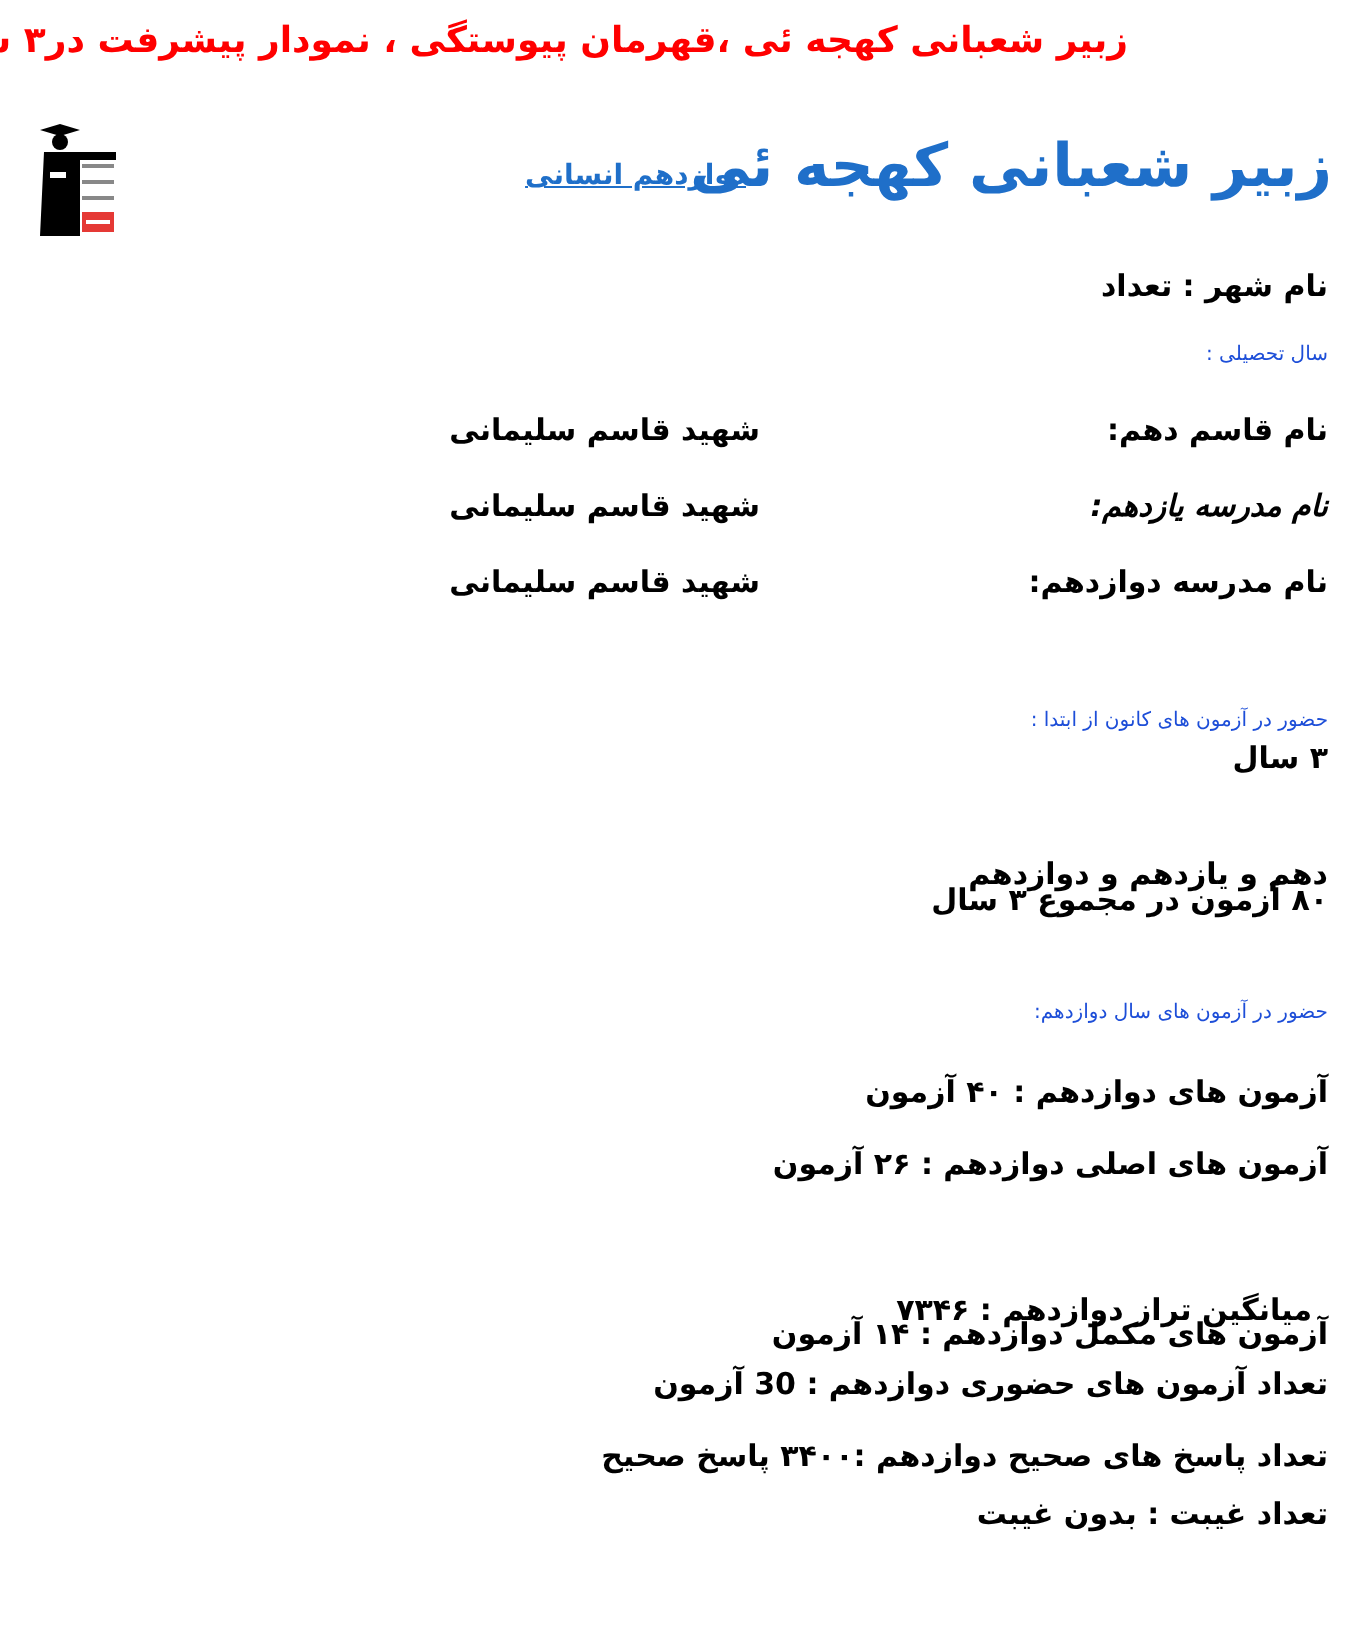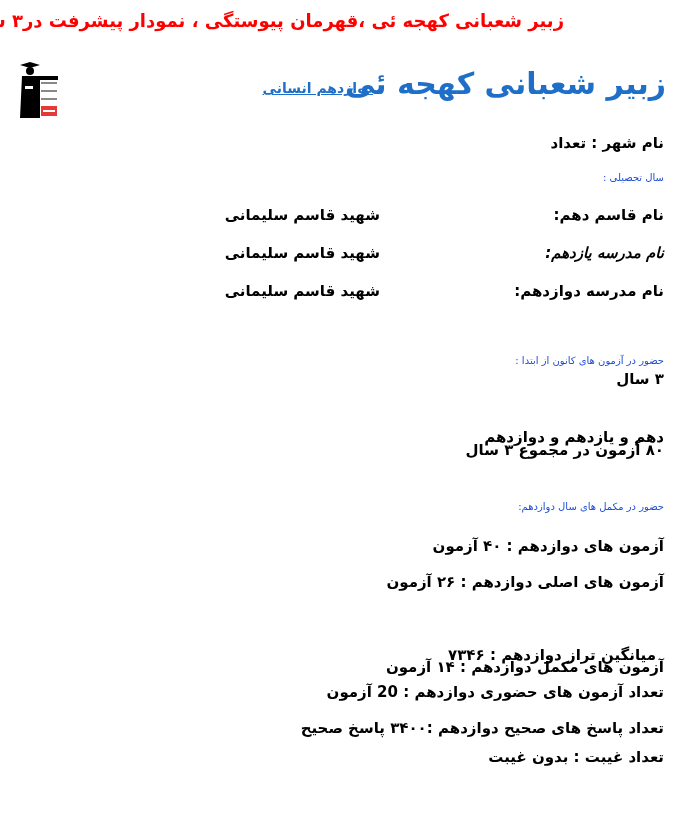--- a/index.html
+++ b/index.html
@@ -58,20 +58,20 @@
 <div class="abs val" style="top:244px; right:300px;">شهید قاسم سلیمانی</div>
 
 <div class="abs line" style="top:282px; right:16px;">نام مدرسه دوازدهم:</div>
 <div class="abs val" style="top:282px; right:300px;">شهید قاسم سلیمانی</div>
 
 <div class="abs red" style="top:335px; right:16px;margin-top:20px;">حضور در آزمون های کانون از ابتدا :</div>
 <div class="abs line" style="top:370px; right:16px;">۳ سال</div>
 <div class="abs line" style="top:428px; right:16px;">دهم و یازدهم و دوازدهم</div>
 <div class="abs line" style="top:441px; right:16px;margin-left:16px;">۸۰ آزمون در مجموع ۳ سال</div>
 
-<div class="abs red" style="top:501px; right:16px;">حضور در مکمل های سال دوازدهم:</div>
+<div class="abs red" style="top:501px; right:16px;">حضور در آزمون های سال دوازدهم:</div>
 <div class="abs line" style="top:537px; right:16px;">آزمون های دوازدهم : ۴۰ آزمون</div>
 <div class="abs line" style="top:573px; right:16px;">آزمون های اصلی دوازدهم : ۲۶ آزمون</div>
 <div class="abs line" style="top:610px; right:16px;margin-top:48px;">آزمون های مکمل دوازدهم : ۱۴ آزمون</div>
 <div class="abs line" style="top:646px; right:24px;">میانگین تراز دوازدهم : ۷۳۴۶</div>
-<div class="abs line" style="top:683px; right:16px;">تعداد آزمون های حضوری دوازدهم : 20 آزمون</div>
+<div class="abs line" style="top:683px; right:16px;">تعداد آزمون های حضوری دوازدهم : 30 آزمون</div>
 <div class="abs line" style="top:719px; right:16px;">تعداد پاسخ های صحیح دوازدهم :۳۴۰۰ پاسخ صحیح</div>
 <div class="abs line" style="top:748px; right:16px;">تعداد غیبت : بدون غیبت</div>
 
 </body></html>

